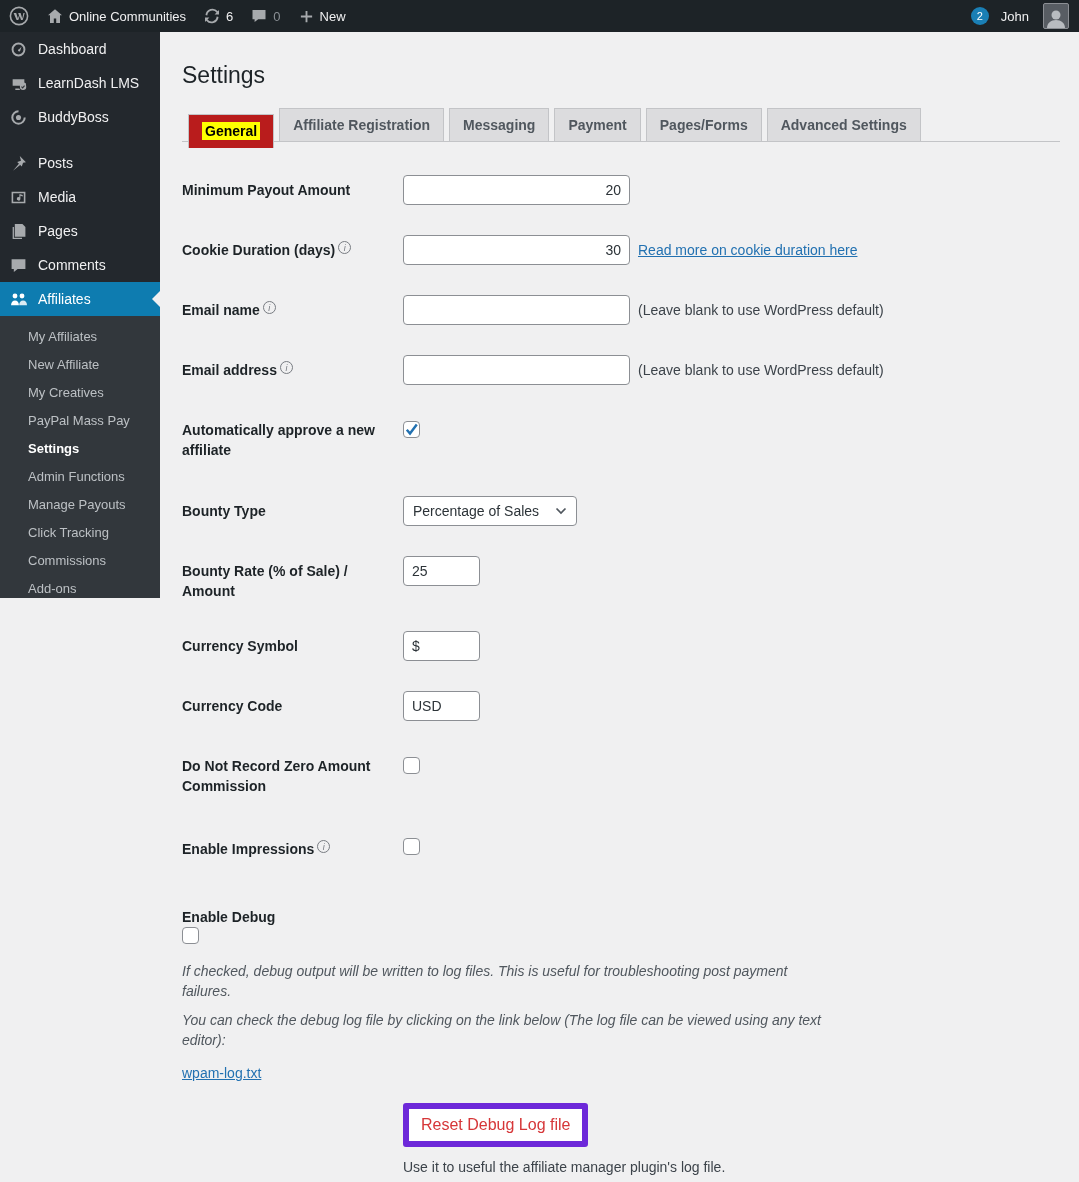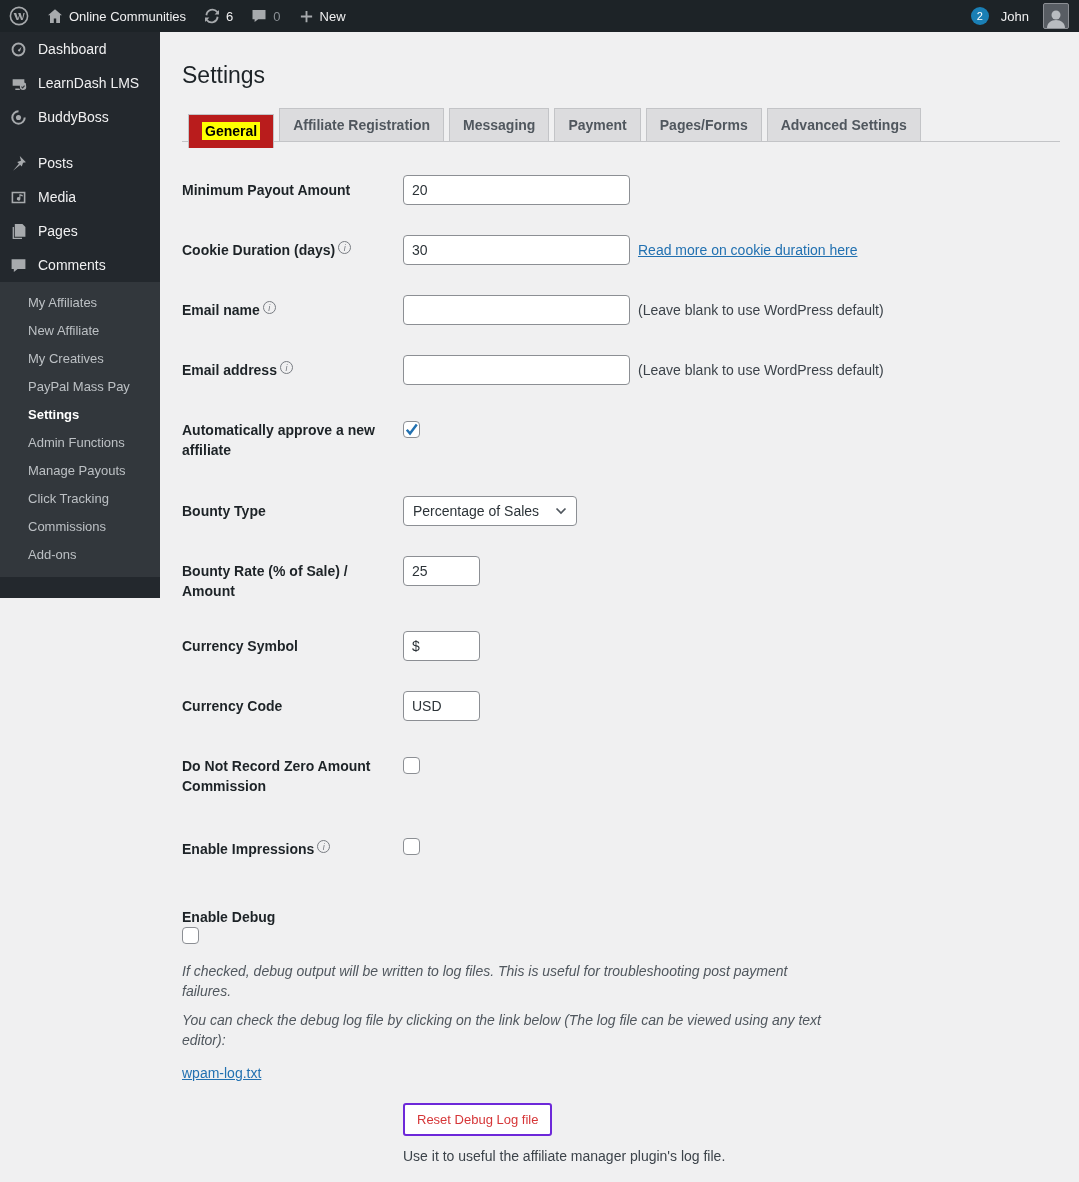--- a/index.html
+++ b/index.html
@@ -87,21 +87,21 @@
     display:inline-block; width:13px; height:13px; border:1px solid #787c82; border-radius:50%;
     color:#787c82; font-size:9px; font-weight:400; text-align:center; line-height:12px;
     vertical-align:4px; margin-left:3px; cursor:pointer;
   }
   .info-icon::before { content:"i"; font-style:italic; }
 
   input.txt {
     height:30px; border:1px solid #8c8f94; border-radius:4px; background:#fff;
     font-family:inherit; font-size:14px; color:#2c3338; padding:0 8px;
   }
-  .w-wide { width:227px; } .w-small { width:77px; }
+  .w-wide { width:227px;text-align:right; } .w-small { width:77px; }
   .note { margin-left:8px; font-size:14px; color:#3c434a; }
   .side-link { margin-left:8px; font-size:14px; }
 
   .select {
     width:174px; height:30px; border:1px solid #8c8f94; border-radius:4px; background:#fff;
     display:flex; align-items:center; justify-content:space-between;
     padding:0 9px; font-size:14px; color:#2c3338; cursor:pointer;
   }
 
   .checkbox {
@@ -112,22 +112,22 @@
 
   .debug-text {
     font-style:italic; color:#50575e; font-size:14px; line-height:20px;
     max-width:652px; margin-top:14px;
   }
   .debug-text + .debug-text { margin-top:9px; }
   .log-link { display:inline-block; margin-top:15px; font-size:14px; }
 
   .reset-section { margin-left:221px; margin-top:5px; }
   .btn-reset {
-    background:#fff; border:2px solid #6d28d9; border-radius:3px; color:#d63638;
-    font-family:inherit; font-size:13px; padding:7px 12px; cursor:pointer;
+    background:#fff; border:6px solid #6d28d9; border-radius:3px; color:#d63638;
+    font-family:inherit; font-size:16px; padding:7px 12px; cursor:pointer;
   }
   .reset-help { margin-top:12px; font-size:14px; color:#3c434a; }
 </style>
 </head>
 <body>
 
 <div class="adminbar">
   <div class="ab-item">
     <svg class="wplogo" viewBox="0 0 20 20">
       <circle cx="10" cy="10" r="8.6" fill="none" stroke="#a7aaad" stroke-width="1.6"></circle>
@@ -227,20 +227,31 @@
     </span>
     <span>Pages</span>
   </div>
   <div class="menu-item">
     <span class="mi-icon">
       <svg width="17" height="17" viewBox="0 0 16 16">
           <path d="M1.5 2h13v9.2H7.2L3.6 14v-2.8H1.5z"></path>
         </svg>
     </span>
     <span>Comments</span>
+  </div>
+  <div class="menu-item active">
+    <span class="mi-icon">
+      <svg width="17" height="17" viewBox="0 0 16 16">
+          <circle cx="4.7" cy="4.7" r="2.3"></circle>
+          <circle cx="11.3" cy="4.7" r="2.3"></circle>
+          <path d="M1 13.5c0-2.8 1.6-4.5 3.7-4.5s3.7 1.7 3.7 4.5z"></path>
+          <path d="M8.6 13.5c0-2.8 1.6-4.5 3.7-4.5s3.7 1.7 3.7 4.5z" opacity=".85"></path>
+        </svg>
+    </span>
+    <span>Affiliates</span>
   </div>
   <div class="submenu">
     <div class="submenu-item">My Affiliates</div>
     <div class="submenu-item">New Affiliate</div>
     <div class="submenu-item">My Creatives</div>
     <div class="submenu-item">PayPal Mass Pay</div>
     <div class="submenu-item current">Settings</div>
     <div class="submenu-item">Admin Functions</div>
     <div class="submenu-item">Manage Payouts</div>
     <div class="submenu-item">Click Tracking</div>

